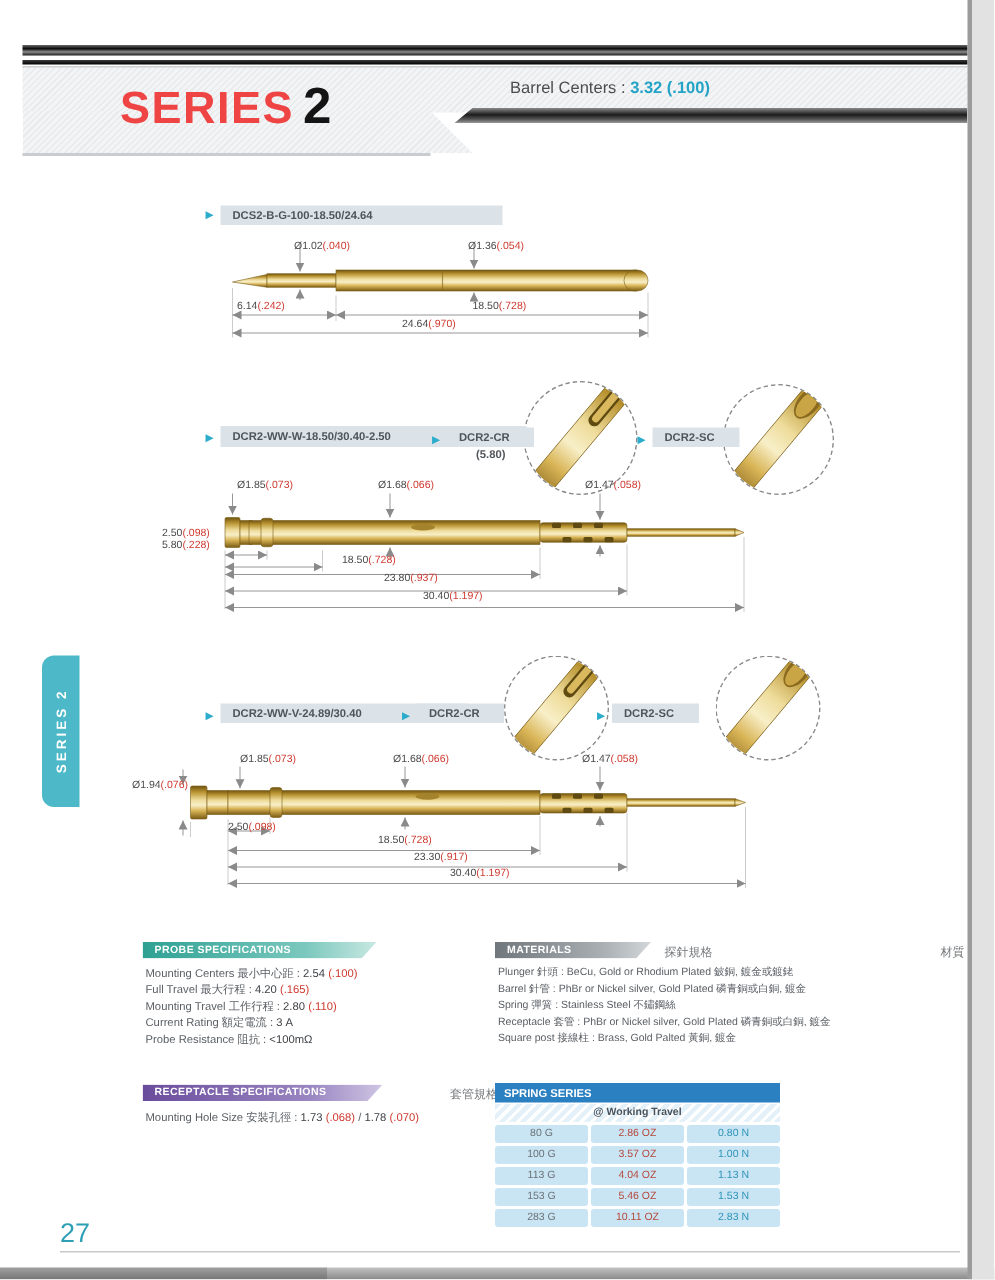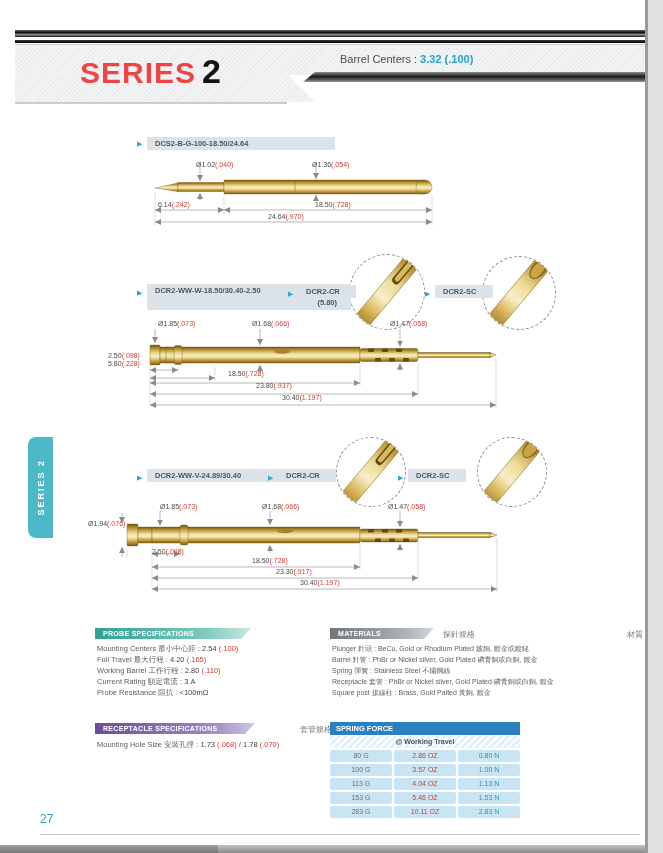--- a/index.html
+++ b/index.html
@@ -59,21 +59,21 @@
   .sf{position:absolute;left:330px;top:722px;width:190px;}
   .sf-head{height:13px;background:#2b80c1;color:#fff;font-size:7.5px;font-weight:bold;line-height:13px;
     padding:0 6px;display:flex;justify-content:space-between;}
   .sf-head .cn{color:#cfe4f5;font-weight:normal;margin-top:28px;}
   .sf-sub{height:12px;margin-top:1px;text-align:center;font-size:7px;font-weight:bold;color:#47525c;line-height:12px;
     background:repeating-linear-gradient(135deg,#e4f1f9 0 3px,#ffffff 3px 5px);}
   .sf-row{margin-top:2px;display:flex;gap:2px;}
   .sf-cell{flex:1;height:12px;line-height:12px;background:#c9e5f3;border-radius:2px;text-align:center;font-size:7px;}
   .cg{color:#6b7278;} .coz{color:#b5483c;} .cnw{color:#2e93b8;}
   
-  .pagenum{position:absolute;left:40px;top:812px;font-size:12px;color:#2f9fb5;}
+  .pagenum{position:absolute;left:40px;top:812px;font-size:18px;color:#2f9fb5;}
   .foot-line{position:absolute;left:40px;top:834px;width:600px;height:1px;background:#c9c9c9;}
   .bottom-strip{position:absolute;left:0;top:845px;width:663px;height:8px;
     background:linear-gradient(180deg,#c2c2c2,#8a8a8a);}
   .bottom-strip-dark{position:absolute;left:0;top:845px;width:218px;height:8px;background:rgba(60,60,60,.25);}
   .scan-right{position:absolute;left:645px;top:0;width:18px;height:853px;
     background:linear-gradient(90deg,#9b9b9b 0 3px,#e2e2e2 3px 100%);}
 </style>
 </head>
 <body>
 
@@ -201,21 +201,21 @@
   <div class="circle" style="left:482px;top:256px;width:72px;height:72px">
     <svg width="72" height="72">
       <g transform="rotate(40 36 36)">
         <rect x="27" y="-16" width="17" height="102" rx="8" fill="url(#goldG)" stroke="#7a5c16" stroke-width="0.5"></rect>
         <ellipse cx="35.5" cy="4" rx="7" ry="13" fill="#8a6a1e"></ellipse>
         <ellipse cx="35.5" cy="6" rx="5" ry="10" fill="#caa545"></ellipse>
       </g>
     </svg>
   </div>
   <span class="tri" style="left:137px;top:288px">▶</span>
-  <div class="chip" style="left:147px;top:284px;width:196px;height:26px">
+  <div class="chip" style="left:147px;top:284px;width:196px;height:14px">
     <span class="l1">DCR2-WW-W-18.50/30.40-2.50</span>
     <span class="l2">(5.80)</span>
   </div>
   <span class="tri" style="left:288px;top:289px">▶</span>
   <div class="chip" style="left:298px;top:285px;width:50px;height:13px">
     <span>DCR2-CR</span>
   </div>
   <span class="tri" style="left:425px;top:289px">▶</span>
   <div class="chip" style="left:435px;top:285px;width:50px;height:13px">
     <span>DCR2-SC</span>
@@ -313,21 +313,21 @@
     <span>PROBE  SPECIFICATIONS</span>
   </div>
   <span class="cnlabel" style="left:443px;top:629px">探針規格</span>
   <div class="srow" style="left:97px;top:644px">
     <span>Mounting Centers 最小中心距 :</span> <b>2.54</b> <i>(.100)</i>
   </div>
   <div class="srow" style="left:97px;top:655px">
     <span>Full Travel 最大行程 :</span> <b>4.20</b> <i>(.165)</i>
   </div>
   <div class="srow" style="left:97px;top:666px">
-    <span>Working Barrel 工作行程 :</span> <b>2.80</b> <i>(.110)</i>
+    <span>Mounting Travel 工作行程 :</span> <b>2.80</b> <i>(.110)</i>
   </div>
   <div class="srow" style="left:97px;top:677px">
     <span>Current Rating 額定電流 :</span> <b>3 A</b> <i></i>
   </div>
   <div class="srow" style="left:97px;top:688px">
     <span>Probe Resistance 阻抗 :</span> <b>&lt;100mΩ</b> <i></i>
   </div>
 
   <div class="secbar bar-mat" style="left:330px;top:628px;width:96px">
     <span>MATERIALS</span>
@@ -347,21 +347,21 @@
     <span>Mounting Hole Size 安裝孔徑 :</span>
     <b>1.73</b>
     <i>(.068)</i>
     <span>/</span>
     <b>1.78</b>
     <i>(.070)</i>
   </div>
 
   <div class="sf">
     <div class="sf-head">
-      <span>SPRING  FORCE</span>
+      <span>SPRING  SERIES</span>
       <span class="cn">彈力</span>
     </div>
     <div class="sf-sub">@ Working Travel</div>
     <div class="sf-row">
       <div class="sf-cell cg">80 G</div>
       <div class="sf-cell coz">2.86 OZ</div>
       <div class="sf-cell cnw">0.80 N</div>
     </div>
     <div class="sf-row">
       <div class="sf-cell cg">100 G</div>

